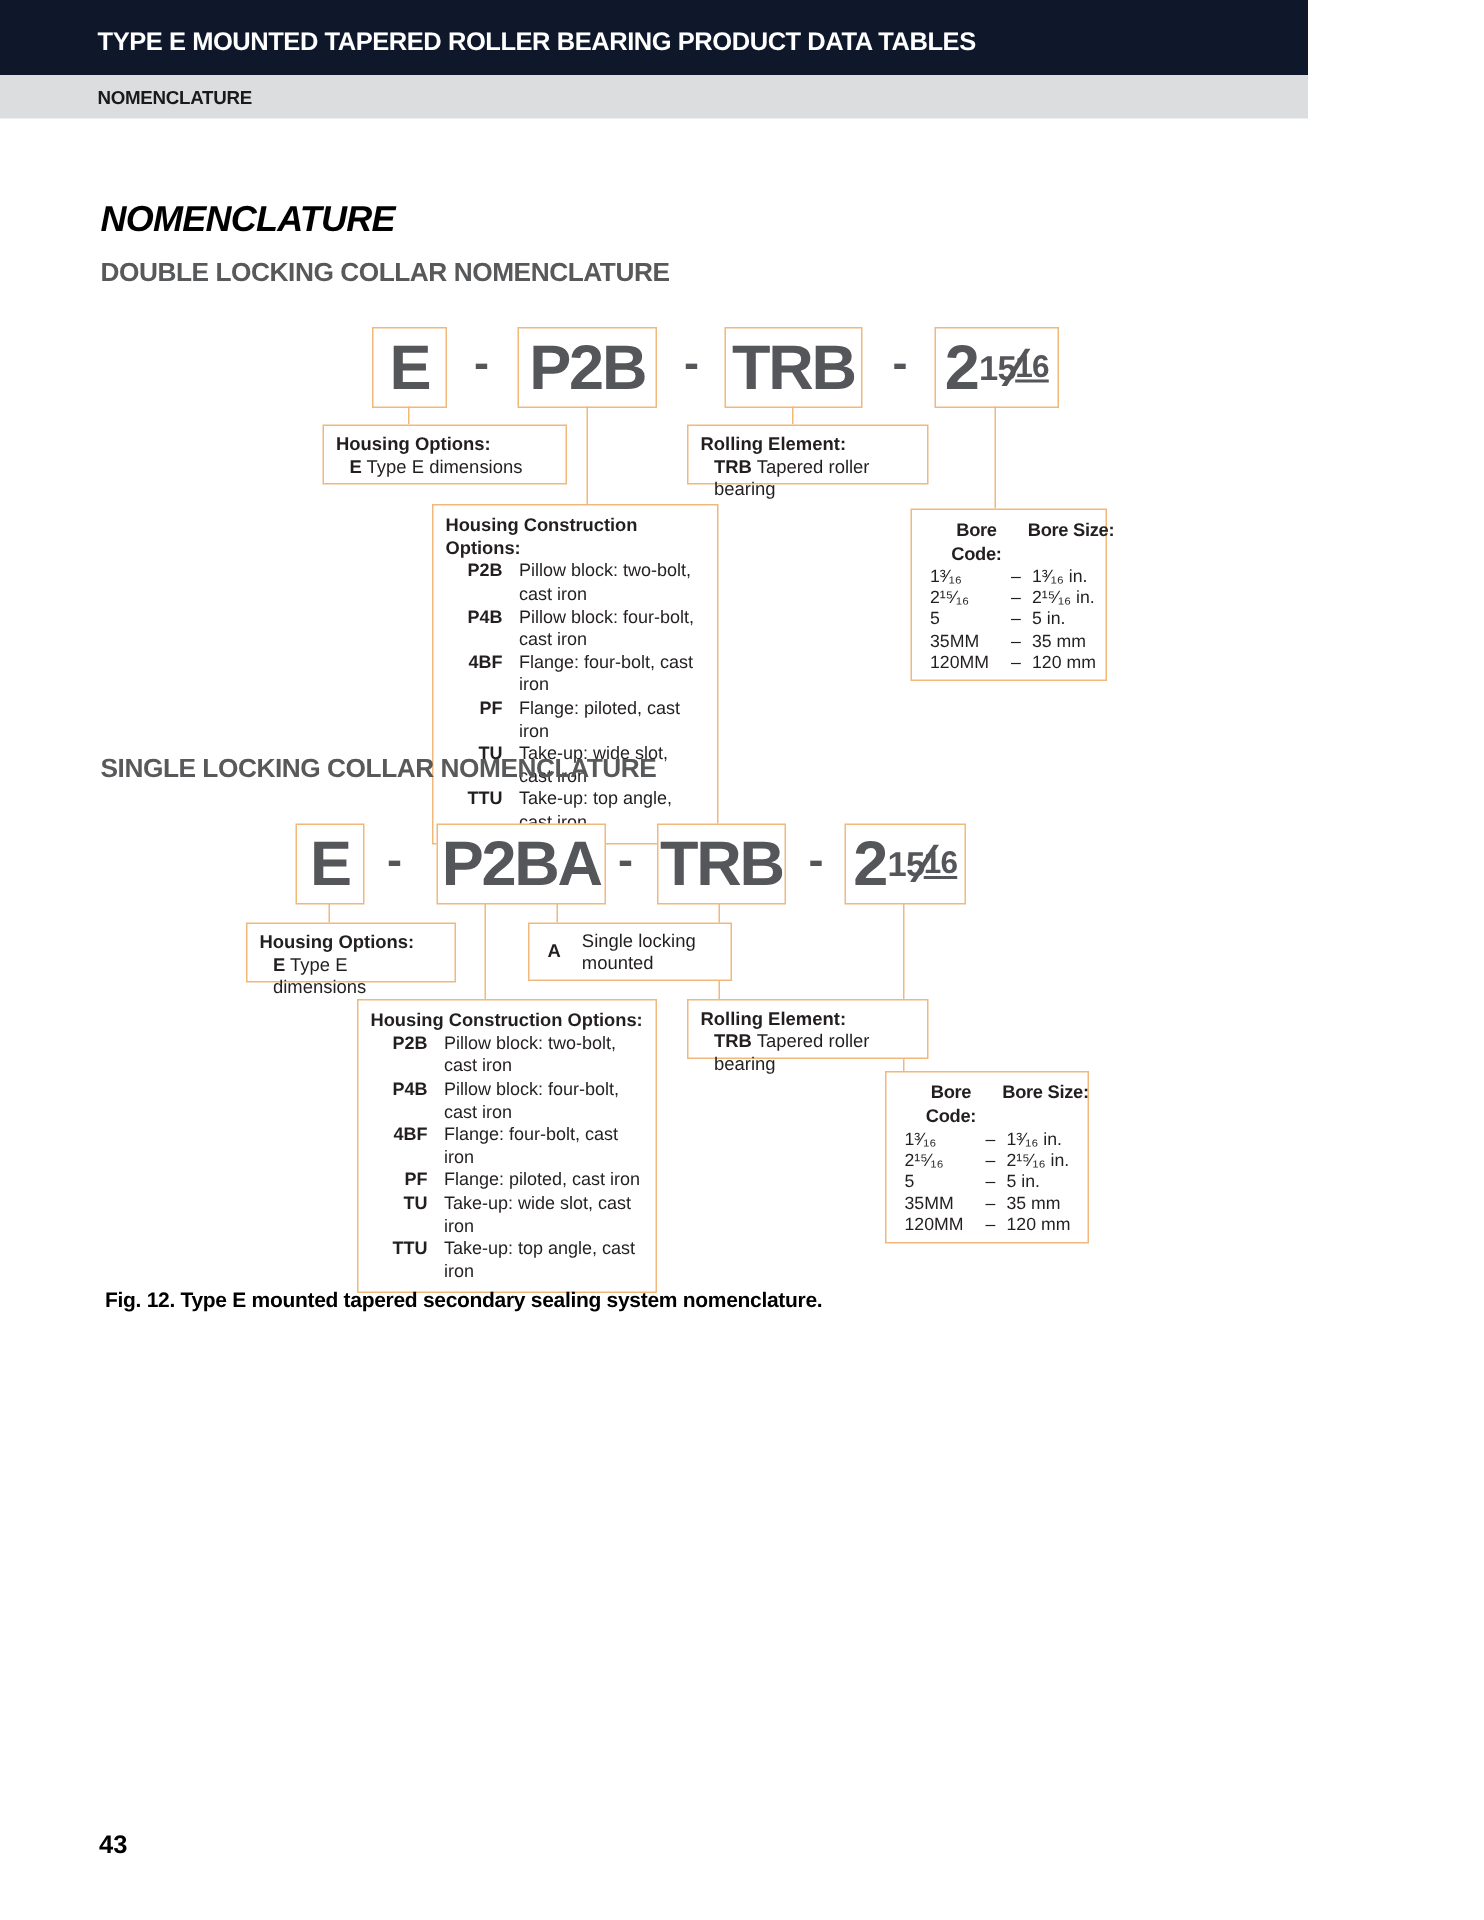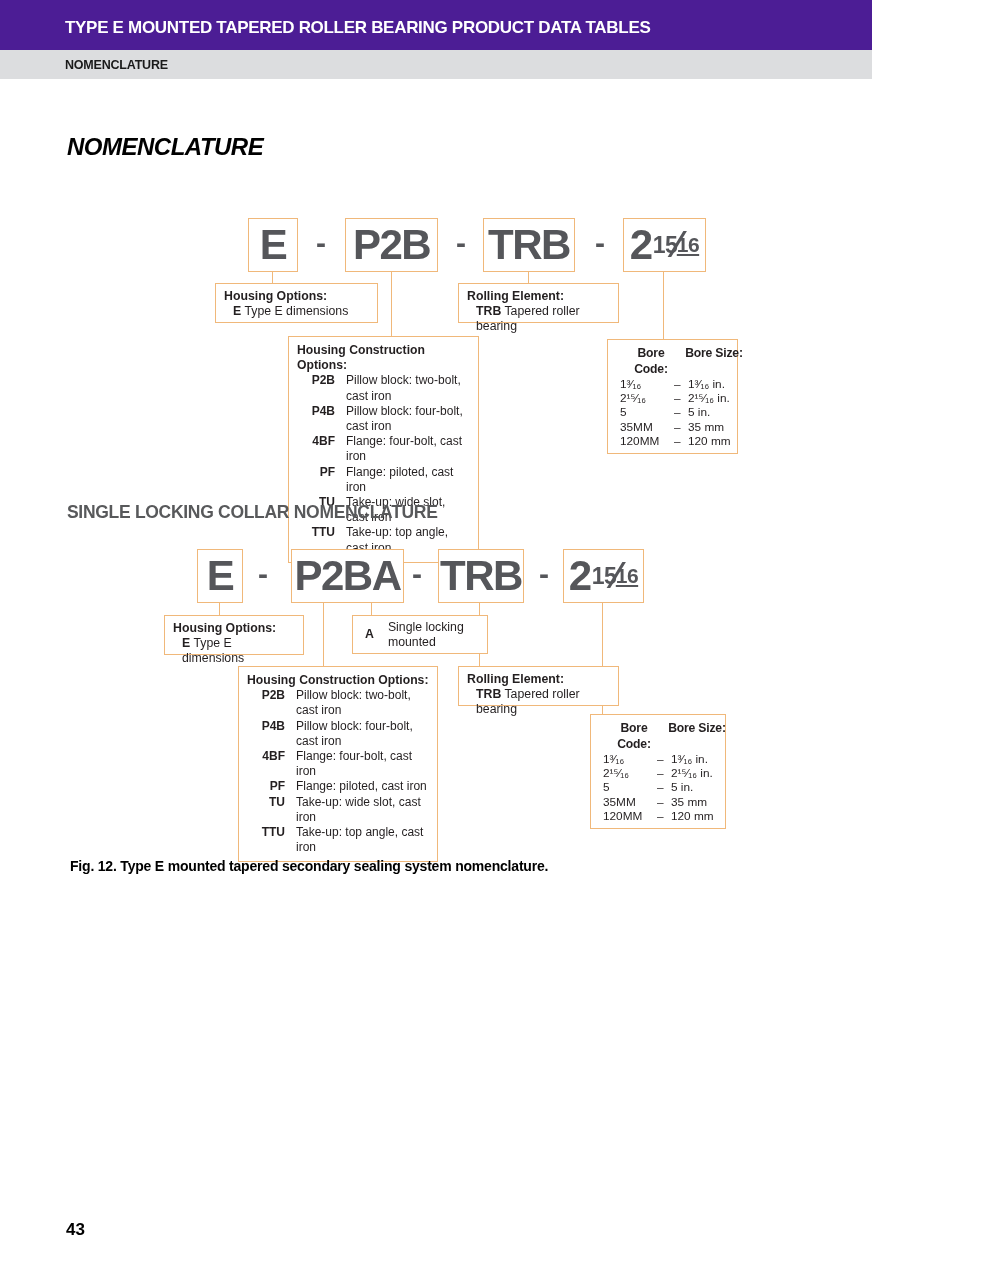--- a/index.html
+++ b/index.html
@@ -7,21 +7,21 @@
     --codegray:#55565a;
     --headgray:#58595b;
     --bargray:#dcdddf;
     --ink:#231f20;
   }
   *{margin:0;padding:0;box-sizing:border-box;}
   body{background:#fff;font-family:"Liberation Sans","DejaVu Sans",sans-serif;}
   .page{position:relative;width:989px;height:1280px;background:#fff;overflow:hidden;}
 
   
-  .bar-black{position:absolute;left:0;top:0;width:872px;height:50px;background:#4c1d95;
+  .bar-black{position:absolute;left:0;top:0;width:872px;height:50px;background:#0f172a;
     display:flex;align-items:center;padding:6px 0 0 65px;}
   .bar-black span{color:#fff;font-weight:bold;font-size:17px;letter-spacing:-0.3px;}
   .bar-gray{position:absolute;left:0;top:50px;width:872px;height:29px;background:var(--bargray);
     display:flex;align-items:center;padding-left:65px;}
   .bar-gray span{color:#1a1a1a;font-weight:bold;font-size:12.5px;letter-spacing:-0.2px;}
 
   
   .sec-title{position:absolute;left:67px;top:133px;font-size:24px;font-weight:bold;
     font-style:italic;color:#000;letter-spacing:-0.5px;}
   .sub-title{position:absolute;font-size:17.5px;font-weight:bold;color:var(--headgray);letter-spacing:-0.3px;}
@@ -75,20 +75,21 @@
 <div class="page">
 
   <div class="bar-black">
     <span>TYPE E MOUNTED TAPERED ROLLER BEARING PRODUCT DATA TABLES</span>
   </div>
   <div class="bar-gray">
     <span>NOMENCLATURE</span>
   </div>
 
   <div class="sec-title">NOMENCLATURE</div>
+  <div class="sub-title d1">DOUBLE LOCKING COLLAR NOMENCLATURE</div>
 
   <div class="code-box" style="left:248px;top:218px;width:50px;">
     <span>E</span>
   </div>
   <div class="dash" style="left:316px;top:226px;">-</div>
   <div class="code-box" style="left:345px;top:218px;width:93px;">
     <span>P2B</span>
   </div>
   <div class="dash" style="left:456px;top:226px;">-</div>
   <div class="code-box" style="left:483px;top:218px;width:92px;">

